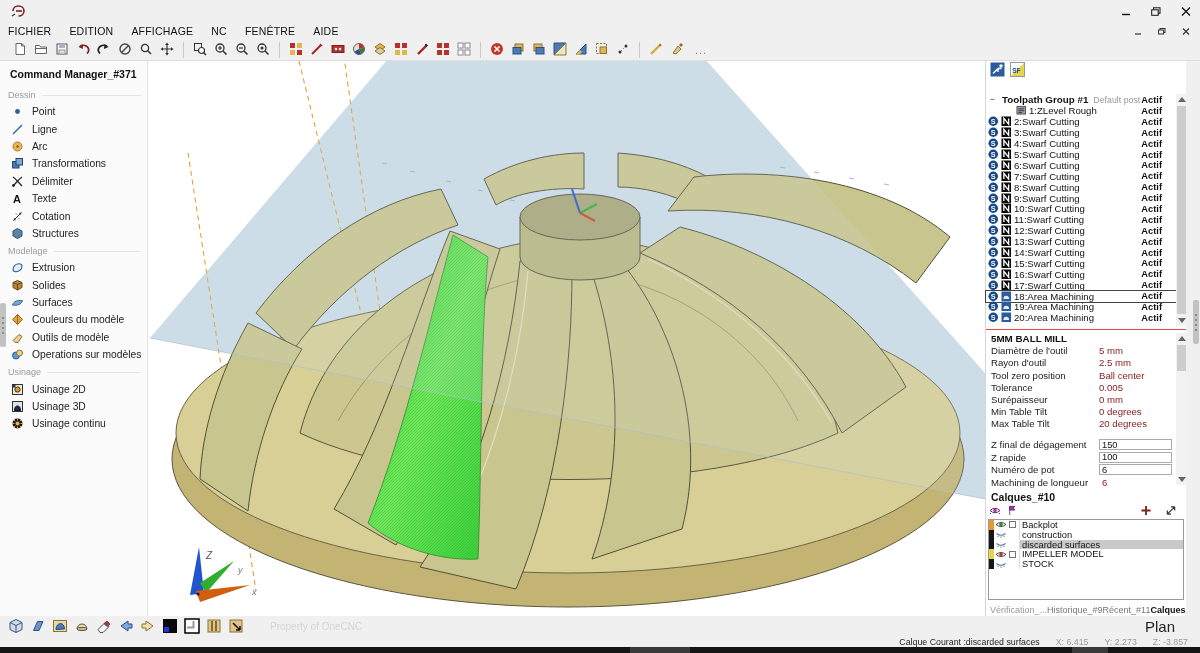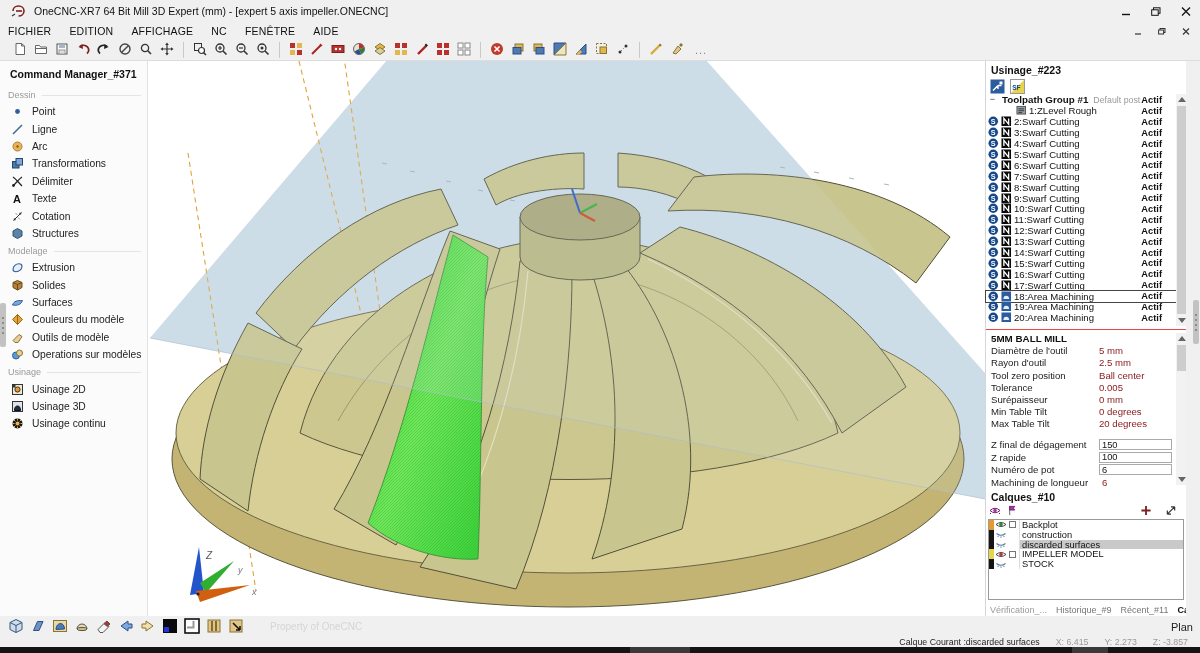--- a/index.html
+++ b/index.html
@@ -77,51 +77,50 @@
 #layer-tools .right { position:absolute; right:4px; display:flex; gap:8px; }
 #layer-box { margin:2px 2px 11px 2px; height:81px; border:1px solid #9a9a9a; background:#fff; overflow:hidden; }
 .layer-row { display:flex; align-items:center; height:9.8px; position:relative; }
 .layer-row .chip { width:5px; height:9.8px; flex:0 0 auto; }
 .layer-row .leye { width:13px; height:9px; margin:0 1px; flex:0 0 auto; }
 .layer-row .leye svg { width:12px; height:9px; display:block; }
 .layer-row .lcheck { width:7px; height:7px; border:1px solid #777; background:#fff; margin-right:3px; flex:0 0 auto; }
 .layer-row .lcheck.none { visibility:hidden; }
 .layer-row .lname { font-size:9.3px; color:#111; white-space:nowrap; flex:1; border-left:1px solid #ddd; padding-left:2px; height:100%; display:flex; align-items:center; }
 .layer-row.sel .lname { background:#c9c9c9; }
-#rp-tabs { position:absolute; left:0; bottom:1px; width:205px; display:flex; align-items:center; padding-left:4px; gap:9px; }
+#rp-tabs { position:absolute; left:0; bottom:1px; width:205px; display:flex; align-items:center; padding-left:4px; }
 .rp-tab { font-size:9px; color:#777; white-space:nowrap; }
 .rp-tab.active { color:#111; font-weight:bold; }
 .rp-tab.first { color:#999; }
 #rp-edge { position:absolute; right:0; top:0; width:14px; height:555px; background:#f0f0f0; }
 
 
 #bottombar { position:absolute; left:0; top:616px; width:1200px; height:21px; background:#f0f0f0; display:flex; align-items:center; }
 #bottombar .bt-group { display:flex; gap:4px; padding-left:7px; align-items:center; }
 .bt-btn { width:18px; height:18px; display:flex; align-items:center; justify-content:center; }
 .bt-btn svg { width:16px; height:16px; }
 #watermark { margin-left:25px; color:#d5d5d5; font-size:10px; }
-#plan-label { position:absolute; right:7px; font-size:11px; color:#222; }
+#plan-label { position:absolute; right:25px; font-size:15px; color:#222; }
 #statusline { position:absolute; left:0; top:637px; width:1200px; height:10px; display:flex; justify-content:flex-end; align-items:center; gap:16px; padding-right:12px; }
 #statusline .lay { font-size:8.8px; color:#222; }
 #statusline .coord { font-size:8.8px; color:#999; }
 #taskbar { position:absolute; left:0; top:647px; width:1200px; height:6px; background:#141414; }
 #taskbar .seg { position:absolute; top:0; height:6px; background:#3a3a3a; }
 </style>
 </head>
 <body>
 
 <div id="titlebar">
   <span class="logo">
     <svg viewBox="0 0 16 14">
         <path d="M3 7c0-3 2.5-5 5.5-5S14 4 14 7s-2.5 5-5.5 5" fill="none" stroke="#7c2222" stroke-width="1.6"></path>
         <path d="M6 7h6" stroke="#7c2222" stroke-width="1.6"></path>
         <path d="M2 12l3-2" stroke="#333" stroke-width="1.2"></path>
       </svg>
   </span>
-  <span class="title">OneCNC-XR7  64 Bit Mill 3D Expert (mm) - [expert 5 axis impeller.ONECNC]</span>
   <span class="win-controls">
     <span class="win-btn">
         <svg width="10" height="9" viewBox="0 0 10 9">
           <path d="M1 7.5h8" stroke="#111" stroke-width="1.4"></path>
         </svg>
       </span>
     <span class="win-btn">
         <svg width="10" height="9" viewBox="0 0 10 9">
           <rect x="2.5" y="0.8" width="6.5" height="5.5" fill="none" stroke="#111"></rect>
           <rect x="0.7" y="2.8" width="6.5" height="5.5" fill="#f0f0f0" stroke="#111"></rect>
@@ -616,21 +615,20 @@
     <polygon points="48,530 102,524 52,541" fill="#d06010"></polygon>
     <circle cx="50" cy="533" r="1.6" fill="#222"></circle>
     <text x="58" y="498" font-size="10" fill="#555" font-style="italic">Z</text>
     <text x="90" y="512" font-size="9" fill="#777" font-style="italic">y</text>
     <text x="104" y="534" font-size="9" fill="#777" font-style="italic">x</text>
   </g>
 </svg>
 </div>
 
 <div id="rightpanel">
-  <div class="rp-title">Usinage_#223</div>
   <div id="rp-icons">
       <span class="hbtn"><span class="icn"><svg viewBox="0 0 15 15">
             <rect x="0.5" y="0.5" width="14" height="14" fill="#2b5d9e"></rect>
             <path d="M3 11.5 8 6.5M8 6.5h3.5M8 6.5V10" stroke="#fff" stroke-width="1.4" fill="none"></path>
             <rect x="9.5" y="2.5" width="3" height="3" fill="#fff"></rect>
           </svg></span></span>
       <span class="hbtn"><span class="icn"><svg viewBox="0 0 15 15">
             <rect x="0.5" y="0.5" width="14" height="14" fill="#fff" stroke="#999"></rect>
             <path d="M1 14 14 1v13z" fill="#e8d44a"></path>
             <text x="2.2" y="10.5" font-size="6.5" font-weight="bold" fill="#17498a" font-family="Liberation Sans,sans-serif">SF</text>

